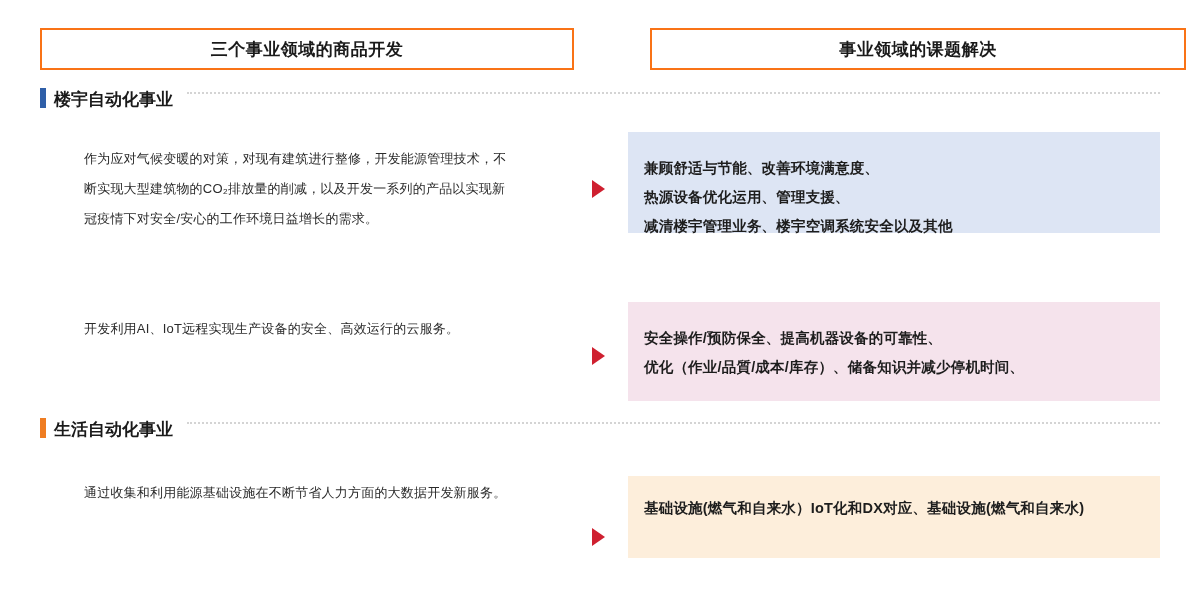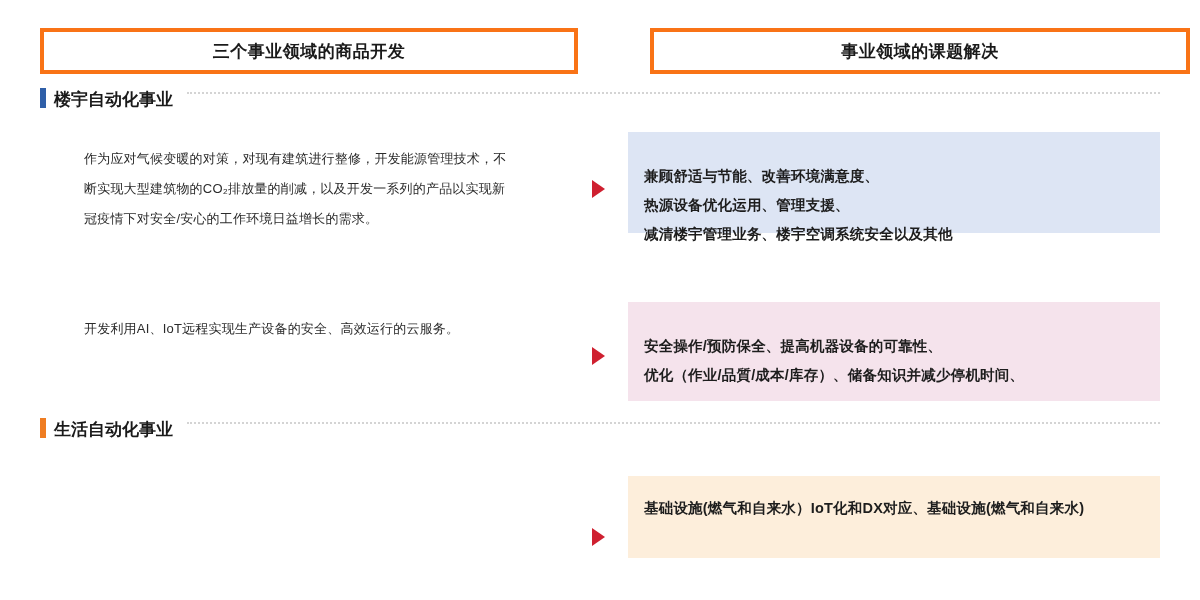--- a/index.html
+++ b/index.html
@@ -24,21 +24,21 @@
   .headers {
     position: absolute;
     top: 28px;
     left: 0;
     width: 1200px;
     height: 40px;
   }
   .header-box {
     position: absolute;
     height: 38px;
-    border: 4px solid #f97316;
+    border: 2px solid #f97316;
     background: #ffffff;
     display: flex;
     align-items: center;
     justify-content: center;
     font-size: 17px;
     font-weight: bold;
     letter-spacing: 0.5px;
     color: #1a1a1a;
   }
   .header-left  { left: 40px;  width: 530px; }
@@ -106,21 +106,21 @@
   }
   .sec1 .arrow { left: 592px; top: 92px; }
   .sec2 .arrow { left: 592px; top: 95px; }
   .sec3 .arrow { left: 592px; top: 110px; }
 
   .right-box {
     position: absolute;
     left: 628px;
     width: 532px;
     box-sizing: border-box;
-    padding: 30px 20px 22px 16px;
+    padding: 22px 20px 22px 16px;
     font-size: 14.5px;
     font-weight: bold;
     line-height: 29px;
     color: #1d1d1d;
     letter-spacing: 0.2px;
   }
   .sec1 .right-box { top: 44px; height: 101px; background: #dde5f4; }
   .sec2 .right-box { top: 50px; height: 99px;  background: #f5e3ec; }
   .sec3 .right-box { top: 58px; height: 82px;  background: #fdeedb; padding-top: 18px; }
 
@@ -165,19 +165,22 @@
       <div class="line">优化（作业/品質/成本/库存）、储备知识并减少停机时间、</div>
     </div>
   </div>
 
   <div class="section sec3">
     <div class="sec-title-row">
       <div class="tick" style="background:#ef7d22"></div>
       <div class="sec-title">生活自动化事业</div>
       <div class="dotline"></div>
     </div>
+    <div class="left-text">
+      <div class="line">通过收集和利用能源基础设施在不断节省人力方面的大数据开发新服务。</div>
+    </div>
     <div class="arrow"></div>
     <div class="right-box">
       <div class="line">基础设施(燃气和自来水）IoT化和DX对应、基础设施(燃气和自来水)</div>
     </div>
   </div>
 
 </div>
 
 </body></html>

